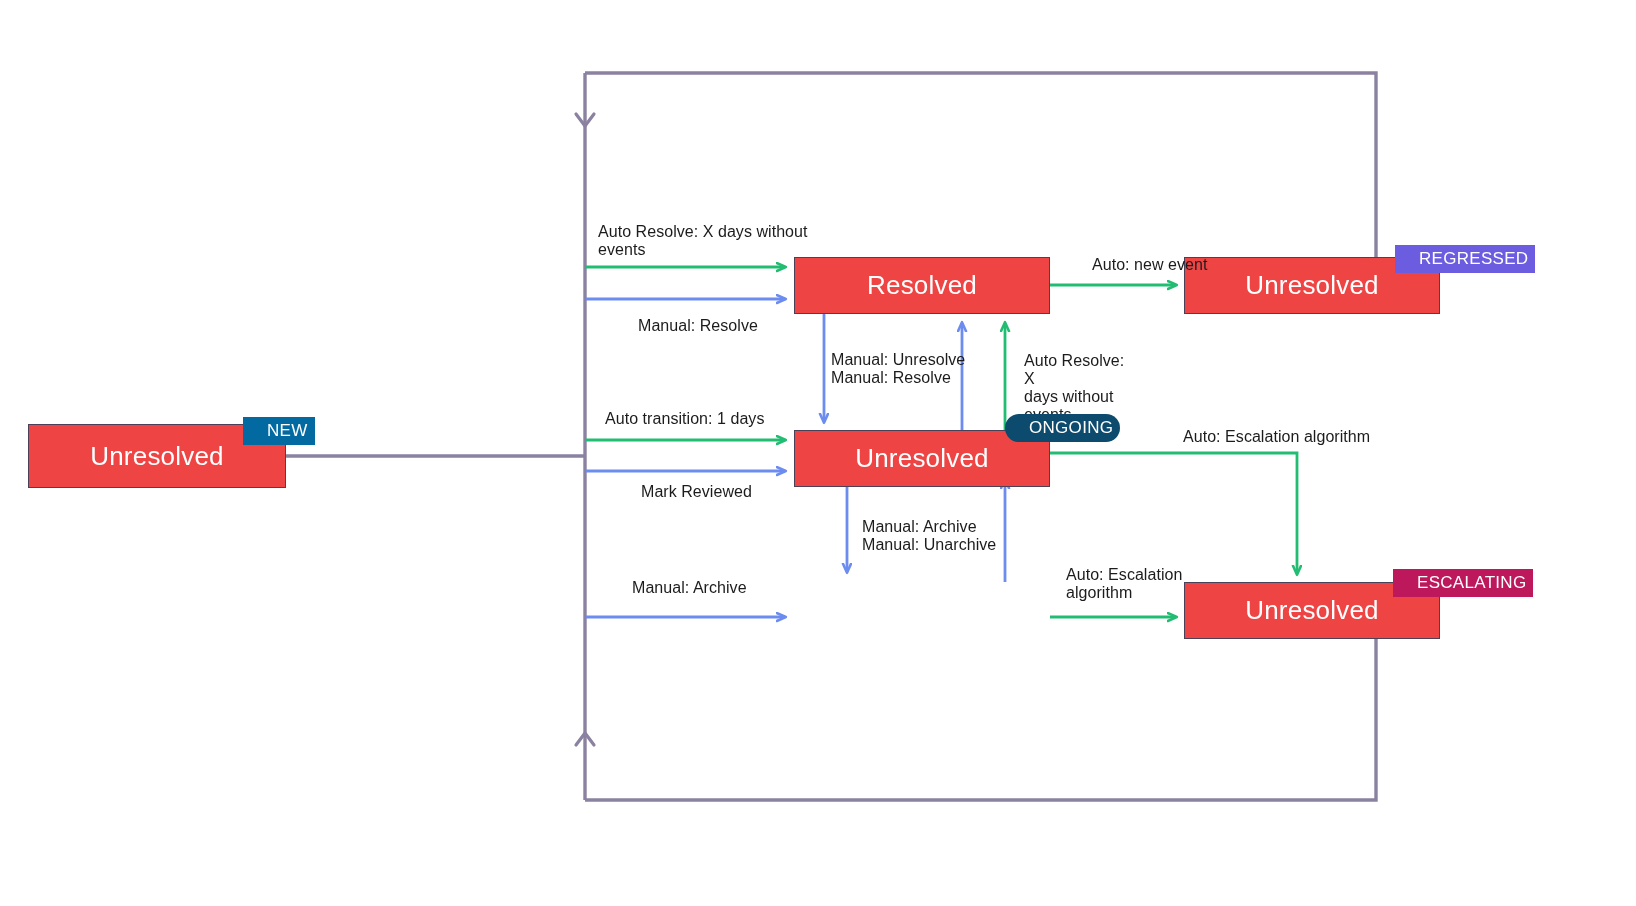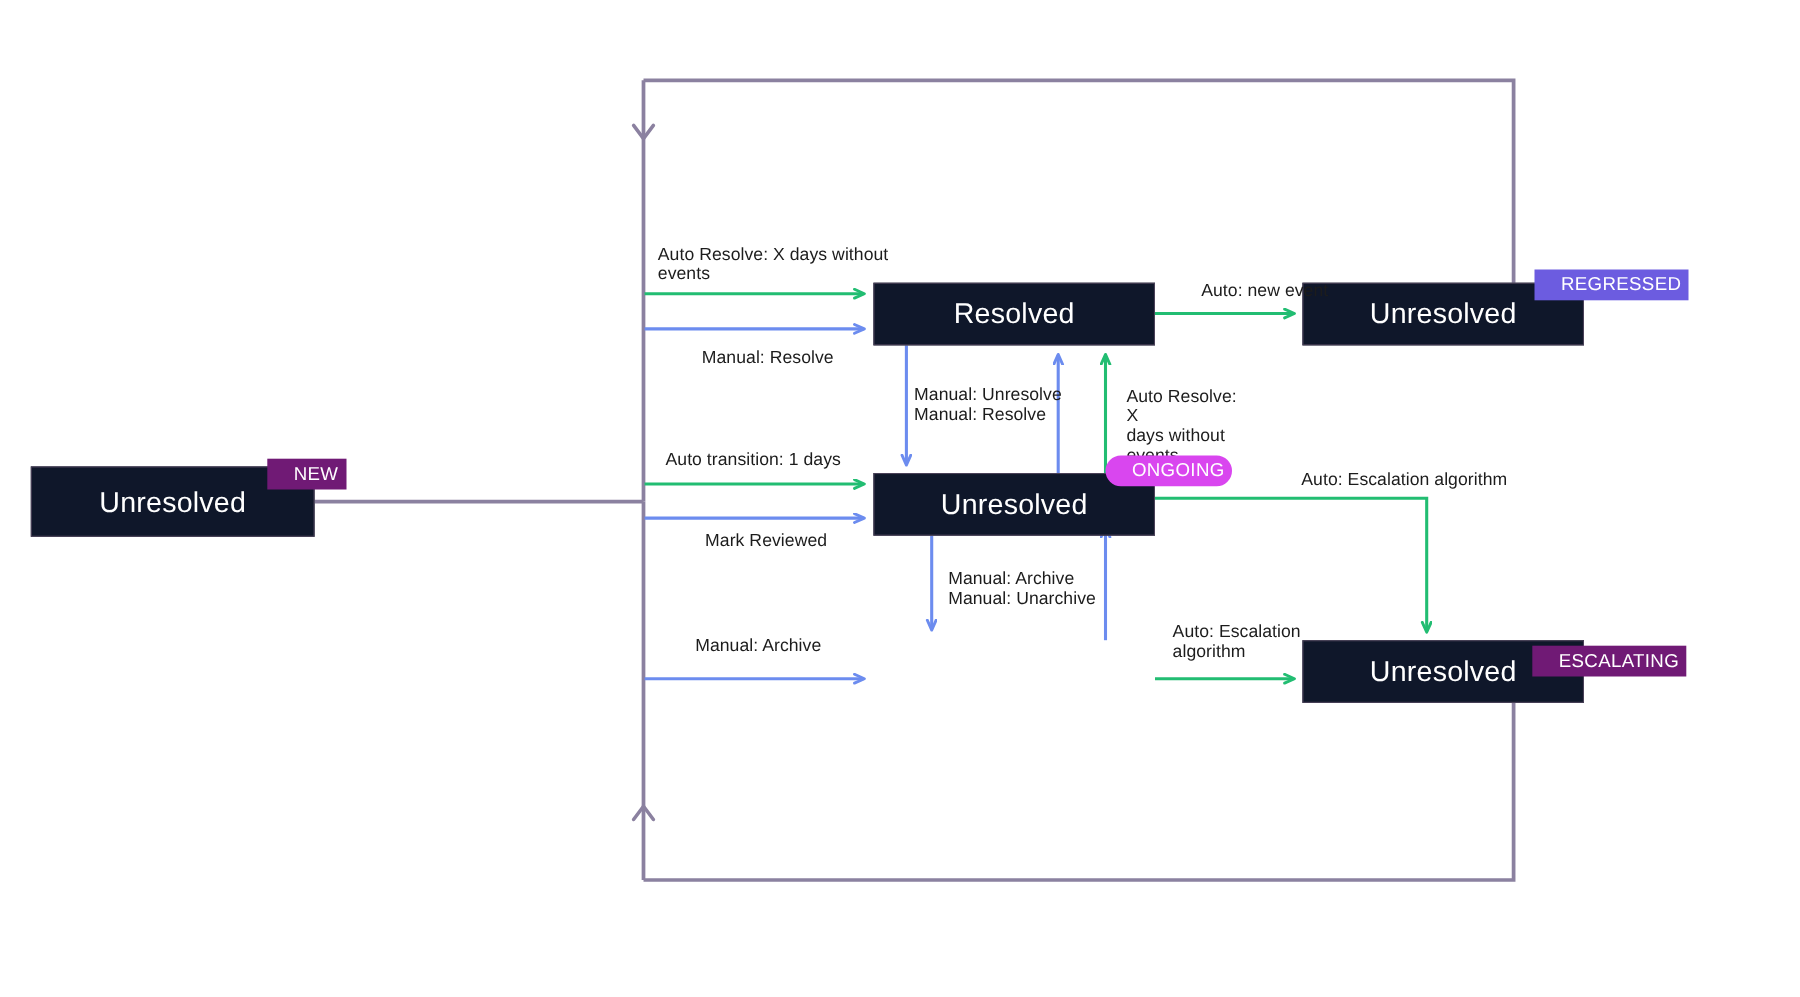--- a/index.html
+++ b/index.html
@@ -22,21 +22,21 @@
   #edges {
     position: absolute;
     left: 0;
     top: 0;
     width: 1636px;
     height: 906px;
     pointer-events: none;
   }
   .node {
     position: absolute;
-    background: #0f172a;
+    background: #ef4444;
     color: #ffffff;
     display: flex;
     align-items: center;
     justify-content: center;
     font-size: 26px;
     font-weight: 400;
     letter-spacing: 0.2px;
     box-sizing: border-box;
     border: 1px solid #4a4158;
     z-index: 3;
@@ -45,24 +45,24 @@
     position: absolute;
     color: #ffffff;
     font-size: 17px;
     line-height: 1;
     padding: 5px 7px 6px 24px;
     box-sizing: border-box;
     letter-spacing: 0.3px;
     white-space: nowrap;
     z-index: 5;
   }
-  .badge-new { background: #701a75; }
-  .badge-ongoing { background: #d946ef; border-radius: 14px; }
+  .badge-new { background: #0369a1; }
+  .badge-ongoing { background: #0c4a6e; border-radius: 14px; }
   .badge-regressed { background: #6C5CE0; }
-  .badge-escalating { background: #701a75; margin-top: 18px; }
+  .badge-escalating { background: #be185d; }
   .edge-label {
     position: absolute;
     color: #1c1c1c;
     font-size: 16px;
     line-height: 18px;
     white-space: pre-line;
     z-index: 4;
     letter-spacing: 0.05px;
   }
 </style>

